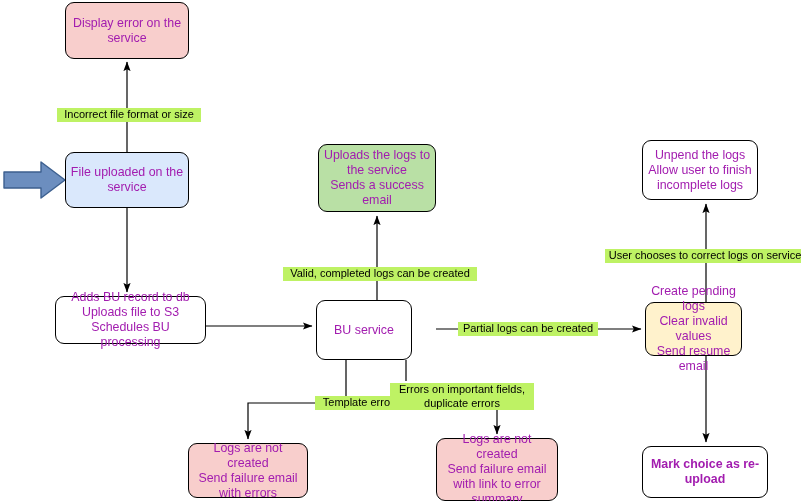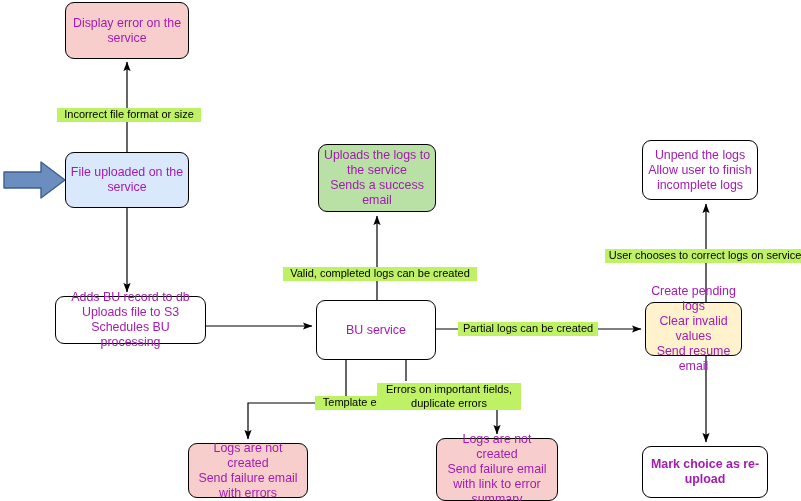--- a/index.html
+++ b/index.html
@@ -123,21 +123,21 @@
   </div>
 
   <div class="node" style="left:55px; top:296px; width:151px; height:48px; background:#ffffff;">
     <span>Adds BU record to db<br>Uploads file to S3<br>Schedules BU processing</span>
   </div>
 
   <div class="node" style="left:318px; top:144px; width:118px; height:68px; background:#b9e0a5;">
     <span>Uploads the logs to<br>the service<br>Sends a success<br>email</span>
   </div>
 
-  <div class="node" style="left:316px; top:300px; width:120px; height:60px; background:#ffffff;">
+  <div class="node" style="left:316px; top:300px; width:96px; height:60px; background:#ffffff;">
     <span>BU service</span>
   </div>
 
   <div class="node" style="left:188px; top:443px; width:120px; height:55px; background:#f8cecc;">
     <span>Logs are not created<br>Send failure email<br>with errors</span>
   </div>
 
   <div class="node" style="left:436px; top:438px; width:122px; height:63px; background:#f8cecc;">
     <span>Logs are not created<br>Send failure email<br>with link to error<br>summary</span>
   </div>
@@ -156,18 +156,18 @@
 
   <div class="edge-label" style="left:57px; top:108px; width:140px;">Incorrect file format or size</div>
 
 
   <div class="edge-label" style="left:283px; top:251px; width:190px;margin-top:16px;">Valid, completed logs can be created</div>
 
   <div class="edge-label" style="left:458px; top:322px; width:136px;">Partial logs can be created</div>
 
   <div class="edge-label" style="left:291px; top:396px; width:88px;margin-left:24px;">Template errors</div>
 
-  <div class="edge-label" style="left:377px; top:383px; width:140px;">Errors on important fields,<br>duplicate errors</div>
+  <div class="edge-label" style="left:390px; top:383px; width:140px;">Errors on important fields,<br>duplicate errors</div>
 
   <div class="edge-label" style="left:605px; top:249px; width:196px;">User chooses to correct logs on service</div>
 
 
 </div>
 
 </body></html>

